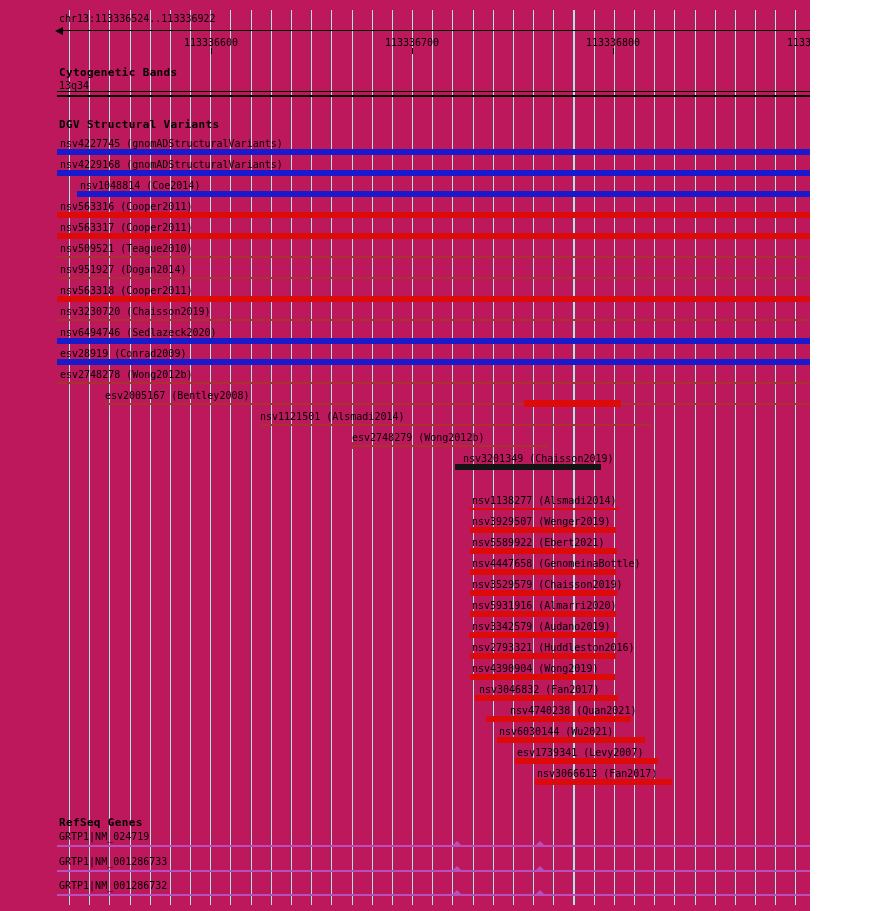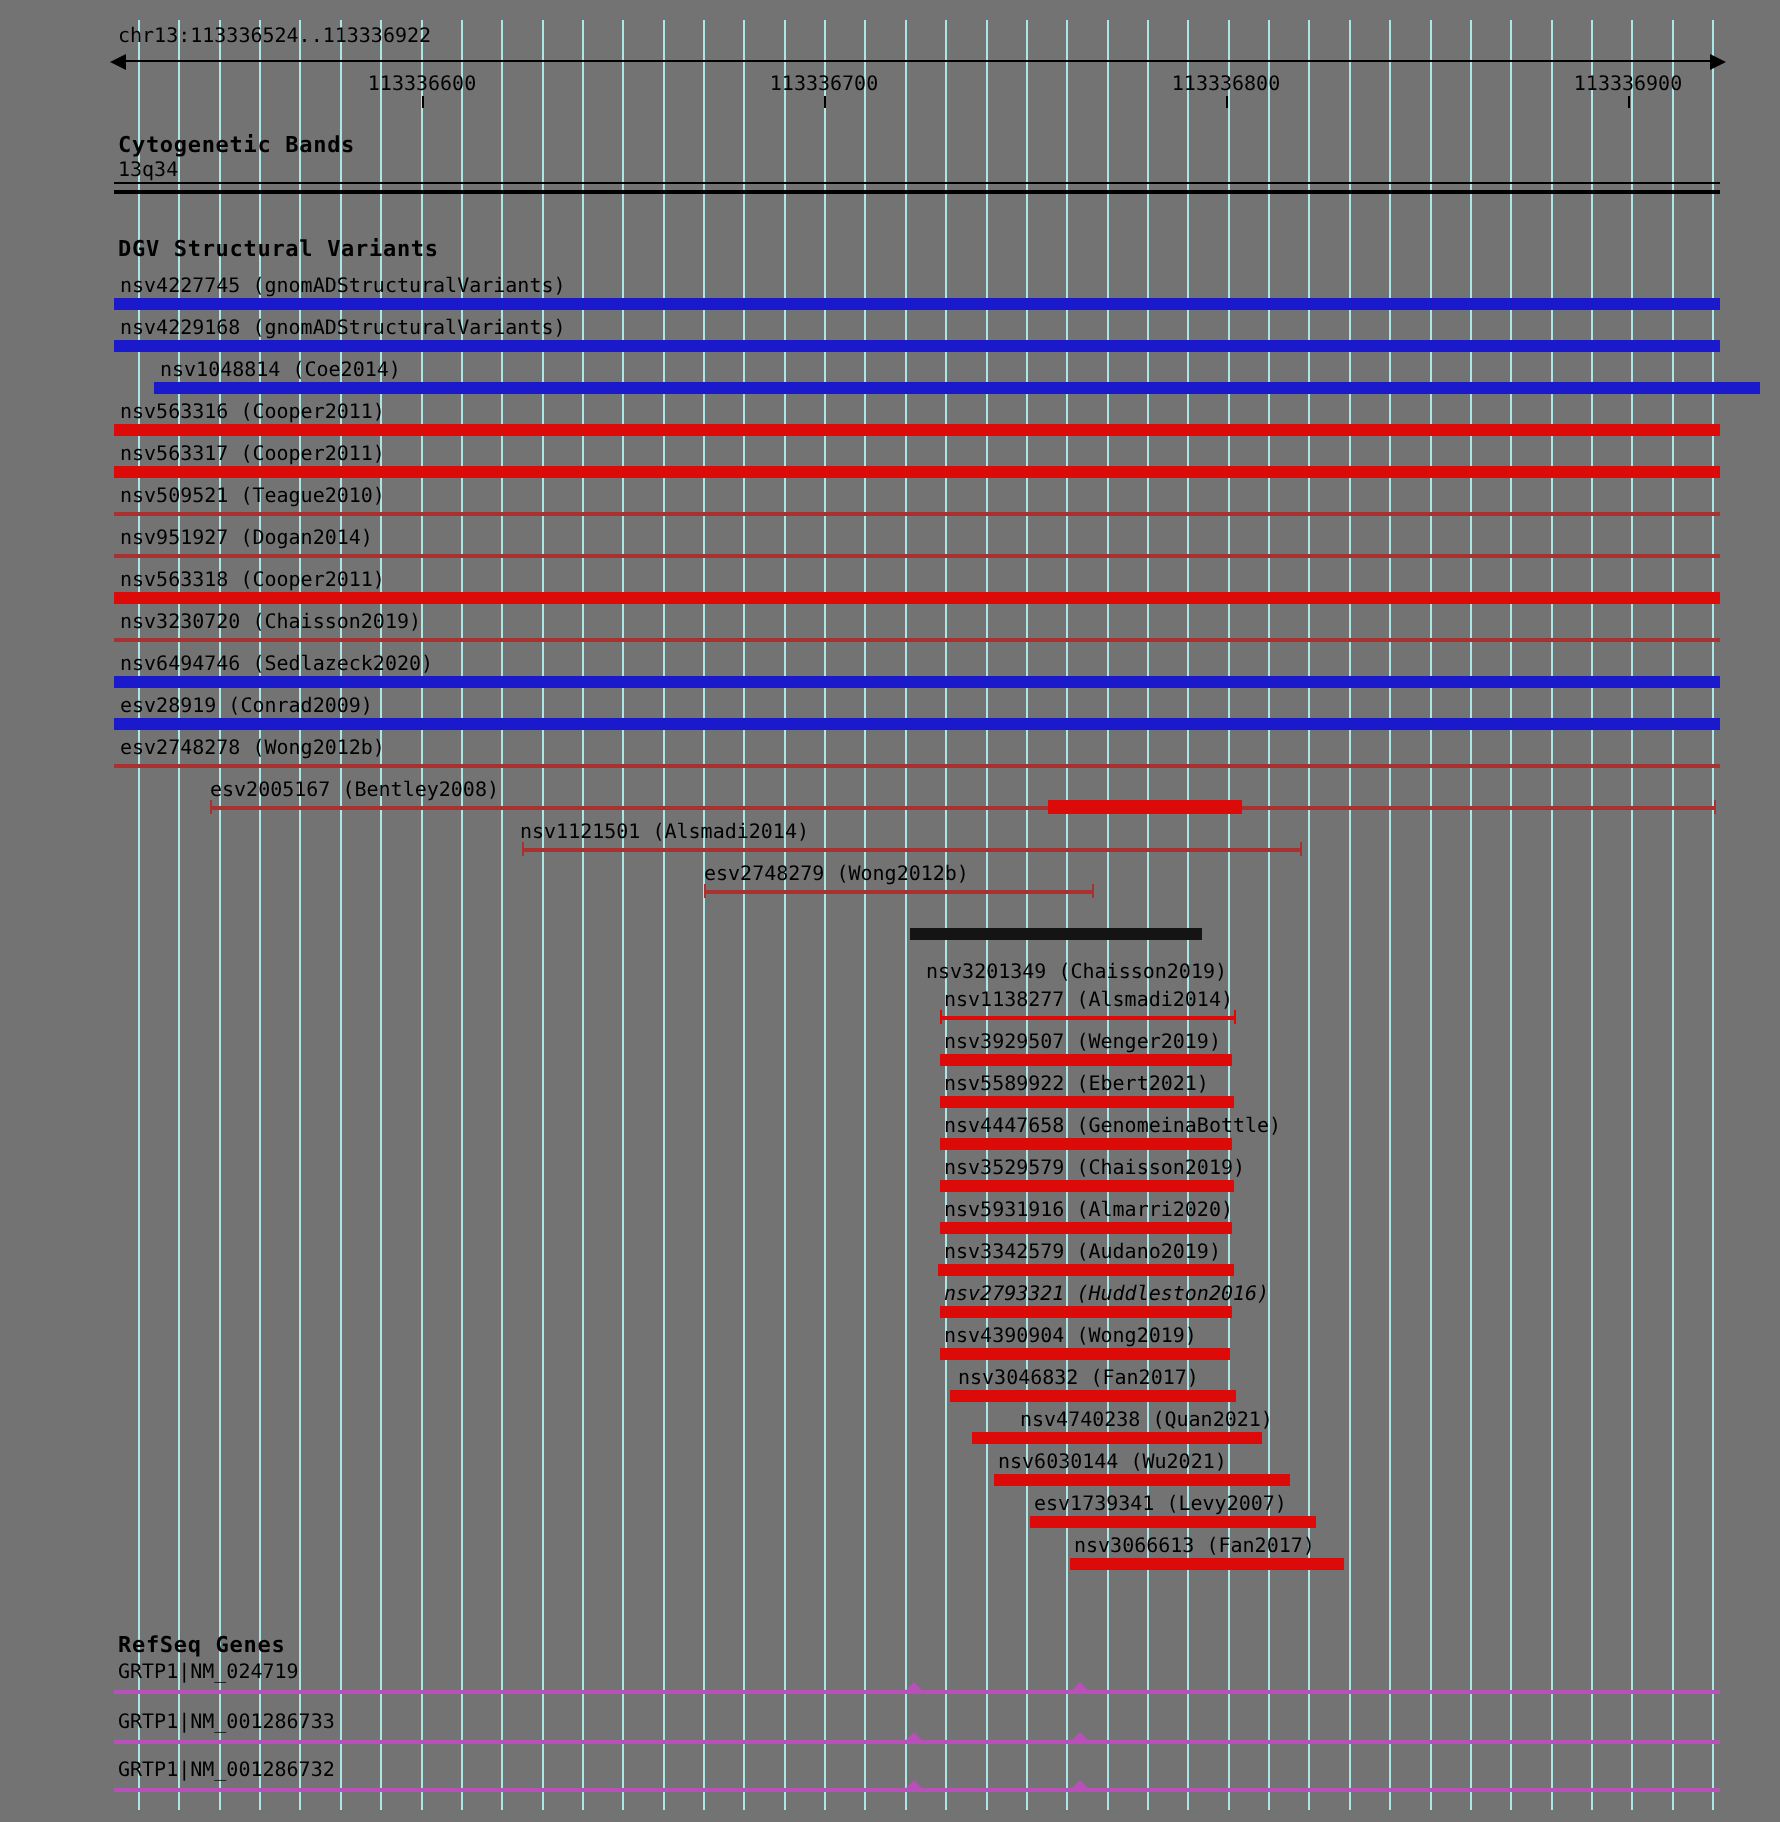--- a/index.html
+++ b/index.html
@@ -1,17 +1,17 @@
 <!DOCTYPE html>
 <html><head>
 <meta charset="utf-8">
 <style>
   *{box-sizing:border-box;margin:0;padding:0}
   body{background:#fff}
-  #page{position:relative;width:890px;height:911px;background:#737373;overflow:hidden;
+  #page{position:relative;width:810px;height:911px;background:#be185d;overflow:hidden;
         font-family:"DejaVu Sans Mono","Liberation Mono",monospace;font-size:10px;color:#000}
   .abs{position:absolute;white-space:nowrap;line-height:11px}
   .heading{font-weight:bold;font-size:11px;letter-spacing:.35px}
   #grid{position:absolute;left:69px;top:10px;width:792px;height:895px}
   #ruler{position:absolute;left:0;top:0;width:890px;height:60px}
   #ruler-line{position:absolute;left:60px;top:30px;width:798px;height:1px;background:#000}
   .arrow{position:absolute;width:0;height:0;border-top:4px solid transparent;border-bottom:4px solid transparent}
   #arrow-left{left:55px;top:27px;border-right:8px solid #000}
   #arrow-right{left:855px;top:27px;border-left:8px solid #000}
   .tick-label{position:absolute;top:37px;transform:translateX(-50%);line-height:11px;white-space:nowrap}
@@ -115,21 +115,21 @@
         <div class="bar" style="left: 261px; width: 1px; top: 10px; height: 7px; background: rgb(168, 50, 50);"></div>
         <div class="bar" style="left: 650px; width: 1px; top: 10px; height: 7px; background: rgb(168, 50, 50);"></div>
       </div>
       <div class="track-row" style="top: 294px;">
         <div class="track-label" style="left: 352px;">esv2748279 (Wong2012b)</div>
         <div class="bar" style="left: 352px; width: 195px; top: 13px; height: 2px; background: rgb(168, 50, 50);"></div>
         <div class="bar" style="left: 352px; width: 1px; top: 10px; height: 7px; background: rgb(168, 50, 50);"></div>
         <div class="bar" style="left: 546px; width: 1px; top: 10px; height: 7px; background: rgb(168, 50, 50);"></div>
       </div>
       <div class="track-row" style="top: 315px;">
-        <div class="track-label" style="left: 463px; margin-top: 28px;">nsv3201349 (Chaisson2019)</div>
+        <div class="track-label" style="left: 463px;">nsv3201349 (Chaisson2019)</div>
         <div class="bar" style="left: 455px; width: 146px; top: 11px; height: 6px; background: rgb(20, 20, 20);"></div>
       </div>
       <div class="track-row" style="top: 357px;">
         <div class="track-label" style="left: 472px;">nsv1138277 (Alsmadi2014)</div>
         <div class="bar" style="left: 470px; width: 148px; top: 13px; height: 2px; background: rgb(221, 10, 10);"></div>
         <div class="bar" style="left: 470px; width: 1px; top: 10px; height: 7px; background: rgb(221, 10, 10);"></div>
         <div class="bar" style="left: 617px; width: 1px; top: 10px; height: 7px; background: rgb(221, 10, 10);"></div>
       </div>
       <div class="track-row" style="top: 378px;">
         <div class="track-label" style="left: 472px;">nsv3929507 (Wenger2019)</div>
@@ -149,21 +149,21 @@
       </div>
       <div class="track-row" style="top: 462px;">
         <div class="track-label" style="left: 472px;">nsv5931916 (Almarri2020)</div>
         <div class="bar" style="left: 470px; width: 146px; top: 11px; height: 6px; background: rgb(221, 10, 10);"></div>
       </div>
       <div class="track-row" style="top: 483px;">
         <div class="track-label" style="left: 472px;">nsv3342579 (Audano2019)</div>
         <div class="bar" style="left: 469px; width: 148px; top: 11px; height: 6px; background: rgb(221, 10, 10);"></div>
       </div>
       <div class="track-row" style="top: 504px;">
-        <div class="track-label" style="left: 472px; font-style: italic;">nsv2793321 (Huddleston2016)</div>
+        <div class="track-label" style="left: 472px;">nsv2793321 (Huddleston2016)</div>
         <div class="bar" style="left: 470px; width: 146px; top: 11px; height: 6px; background: rgb(221, 10, 10);"></div>
       </div>
       <div class="track-row" style="top: 525px;">
         <div class="track-label" style="left: 472px;">nsv4390904 (Wong2019)</div>
         <div class="bar" style="left: 470px; width: 145px; top: 11px; height: 6px; background: rgb(221, 10, 10);"></div>
       </div>
       <div class="track-row" style="top: 546px;">
         <div class="track-label" style="left: 479px;">nsv3046832 (Fan2017)</div>
         <div class="bar" style="left: 475px; width: 143px; top: 11px; height: 6px; background: rgb(221, 10, 10);"></div>
       </div>

